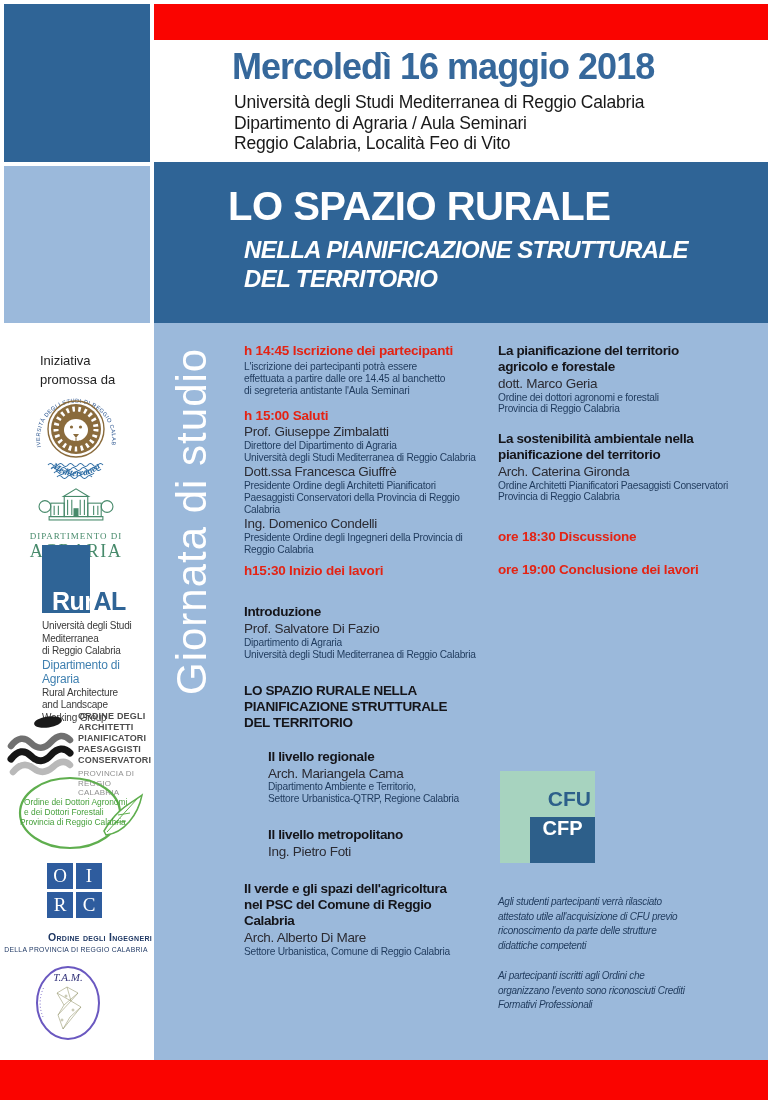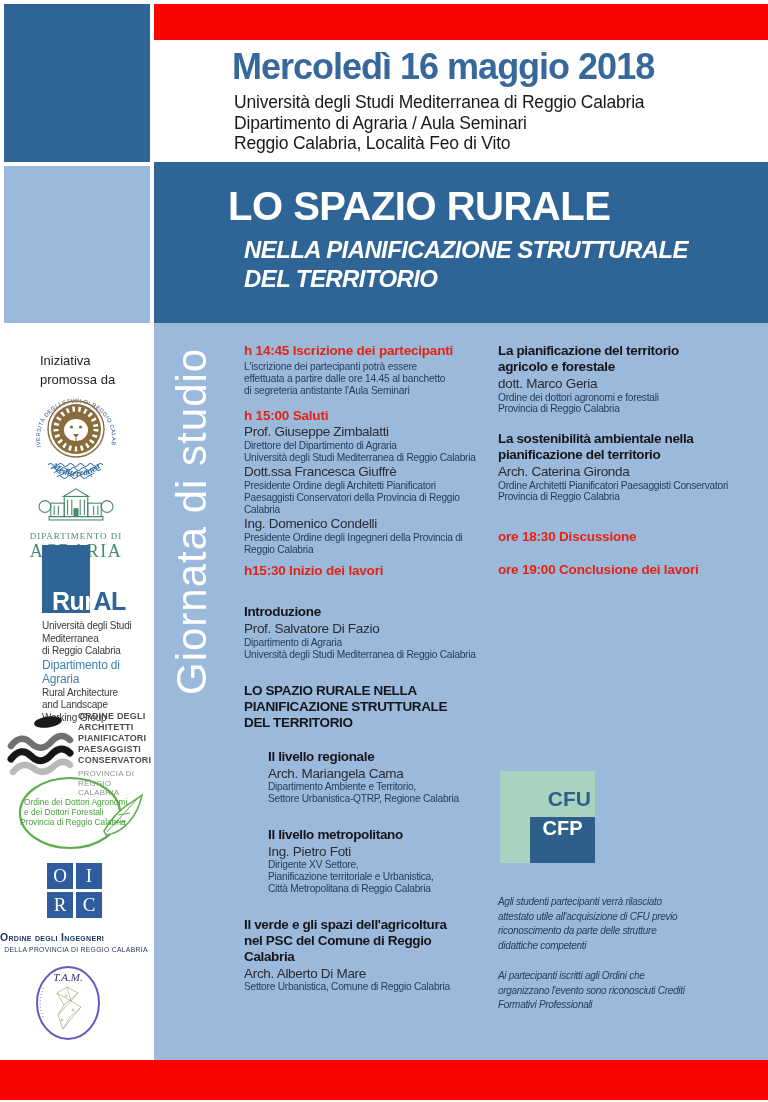--- a/index.html
+++ b/index.html
@@ -81,21 +81,21 @@
   .arch-text{position:absolute;left:78px;top:388px;font-size:9px;line-height:11px;font-weight:bold;
              color:#4d4d4d;letter-spacing:0.2px;}
   .arch-sub{font-weight:normal;color:#909090;font-size:8px;line-height:9.5px;margin-top:3px;}
 
   .logo-agronomi{position:absolute;left:6px;top:450px;}
 
   .oirc{position:absolute;left:47px;top:540px;width:56px;}
   .oirc-row{display:flex;gap:3px;margin-bottom:3px;}
   .oirc-cell{width:26px;height:26px;background:#2E5C9E;color:#ffffff;display:flex;align-items:center;
              justify-content:center;font-family:"Liberation Serif", serif;font-size:19px;}
-  .oirc-title{position:absolute;left:0;top:608px;width:152px;text-align:left;font-variant:small-caps;
+  .oirc-title{position:absolute;left:0;top:608px;width:152px;text-align:right;font-variant:small-caps;
               font-weight:bold;font-size:10.5px;letter-spacing:0.3px;color:#1F3864;}
   .oirc-sub{position:absolute;left:0;top:623px;width:152px;text-align:center;font-size:6.8px;
             letter-spacing:0.3px;color:#1F3864;}
 
   .logo-tam{position:absolute;left:33px;top:640px;}
 </style>
 </head>
 <body>
 
 <div class="poster">
@@ -161,23 +161,20 @@
       <div class="indent mt18">
         <div class="bold-h">Il livello regionale</div>
         <div class="name">Arch. Mariangela Cama</div>
         <div class="role preline">Dipartimento Ambiente e Territorio,
 Settore Urbanistica-QTRP, Regione Calabria</div>
       </div>
 
       <div class="indent mt22">
         <div class="bold-h">Il livello metropolitano</div>
         <div class="name">Ing. Pietro Foti</div>
-        <div class="role preline">Dirigente XV Settore,
-Pianificazione territoriale e Urbanistica,
-Città Metropolitana di Reggio Calabria</div>
       </div>
 
       <div class="mt22">
         <div class="bold-h preline">Il verde e gli spazi dell'agricoltura
 nel PSC del Comune di Reggio
 Calabria</div>
         <div class="name">Arch. Alberto Di Mare</div>
         <div class="role preline">Settore Urbanistica, Comune di Reggio Calabria</div>
       </div>
     </div>

